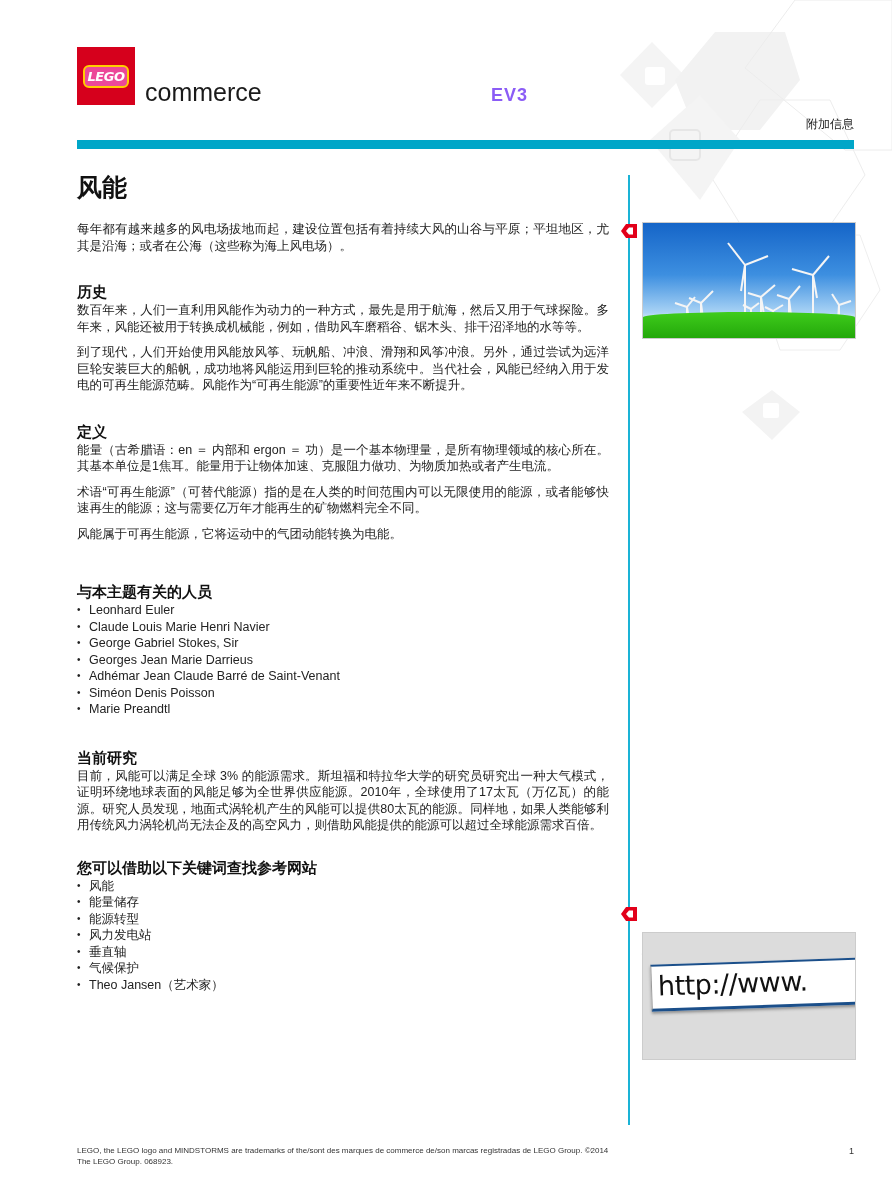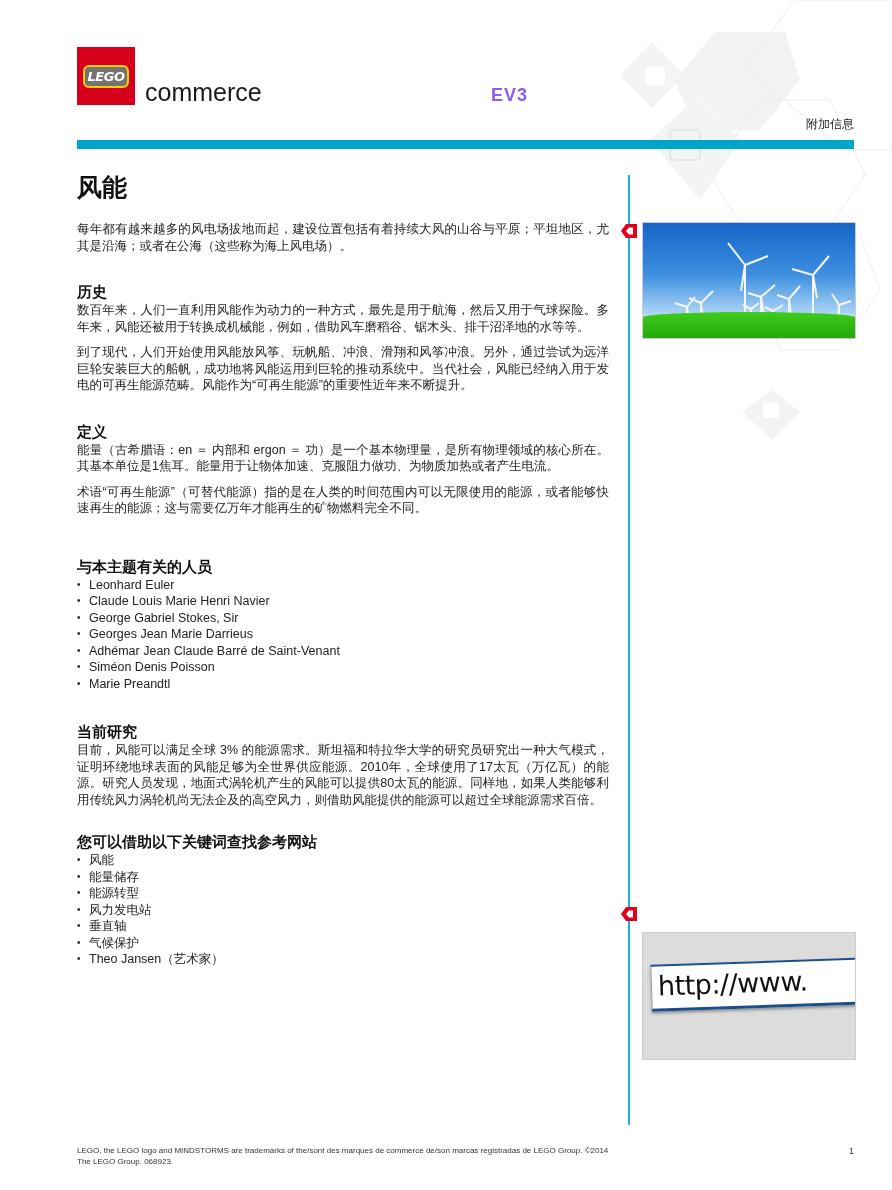--- a/index.html
+++ b/index.html
@@ -8,21 +8,21 @@
     background:#ffffff; color:#222;
     font-family:"Liberation Sans","DejaVu Sans",sans-serif;
   }
   .bg-hex { position:absolute; pointer-events:none; }
   
   .logo { position:absolute; left:77px; top:47px; height:58px; display:flex; align-items:flex-start; }
   .lego-box {
     width:58px; height:58px; background:#d6001c; display:flex; align-items:center; justify-content:center;
   }
   .lego-text {
-    background:#737373; color:#fff; font-weight:bold; font-style:italic; font-size:13px;
+    background:#ec4899; color:#fff; font-weight:bold; font-style:italic; font-size:13px;
     padding:2px 3px; border:2px solid #ffcf00; border-radius:6px; letter-spacing:-0.5px;
     font-family:"DejaVu Sans",sans-serif;
   }
   .brand { margin-left:10px; position:relative; width:380px; height:58px; }
   .brand-mind {
     position:absolute; left:0; top:-4px; font-size:38px; font-weight:bold; letter-spacing:3px;
     color:#1a1a1a; font-family:"DejaVu Sans Mono",monospace; line-height:38px;
   }
   .brand-edu { position:absolute; left:0; top:32px; font-size:25px; color:#1a1a1a; line-height:26px; }
   .brand-ev3 { position:absolute; right:-3px; top:38px; font-size:18px; font-weight:bold; color:#8b5cf6; letter-spacing:1px; }
@@ -91,20 +91,21 @@
   <div class="section" style="margin-top:28px">
     <h2>历史</h2>
     <p>数百年来，人们一直利用风能作为动力的一种方式，最先是用于航海，然后又用于气球探险。多年来，风能还被用于转换成机械能，例如，借助风车磨稻谷、锯木头、排干沼泽地的水等等。</p>
     <p>到了现代，人们开始使用风能放风筝、玩帆船、冲浪、滑翔和风筝冲浪。另外，通过尝试为远洋巨轮安装巨大的船帆，成功地将风能运用到巨轮的推动系统中。当代社会，风能已经纳入用于发电的可再生能源范畴。风能作为“可再生能源”的重要性近年来不断提升。</p>
   </div>
 
   <div class="section" style="margin-top:28px">
     <h2>定义</h2>
     <p>能量（古希腊语：en ＝ 内部和 ergon ＝ 功）是一个基本物理量，是所有物理领域的核心所在。其基本单位是1焦耳。能量用于让物体加速、克服阻力做功、为物质加热或者产生电流。</p>
     <p>术语“可再生能源”（可替代能源）指的是在人类的时间范围内可以无限使用的能源，或者能够快速再生的能源；这与需要亿万年才能再生的矿物燃料完全不同。</p>
+    <p>风能属于可再生能源，它将运动中的气团动能转换为电能。</p>
   </div>
 
   <div class="section" style="margin-top:40px">
     <h2>与本主题有关的人员</h2>
     <ul>
       <li>Leonhard Euler</li>
       <li>Claude Louis Marie Henri Navier</li>
       <li>George Gabriel Stokes, Sir</li>
       <li>Georges Jean Marie Darrieus</li>
       <li>Adhémar Jean Claude Barré de Saint-Venant</li>

